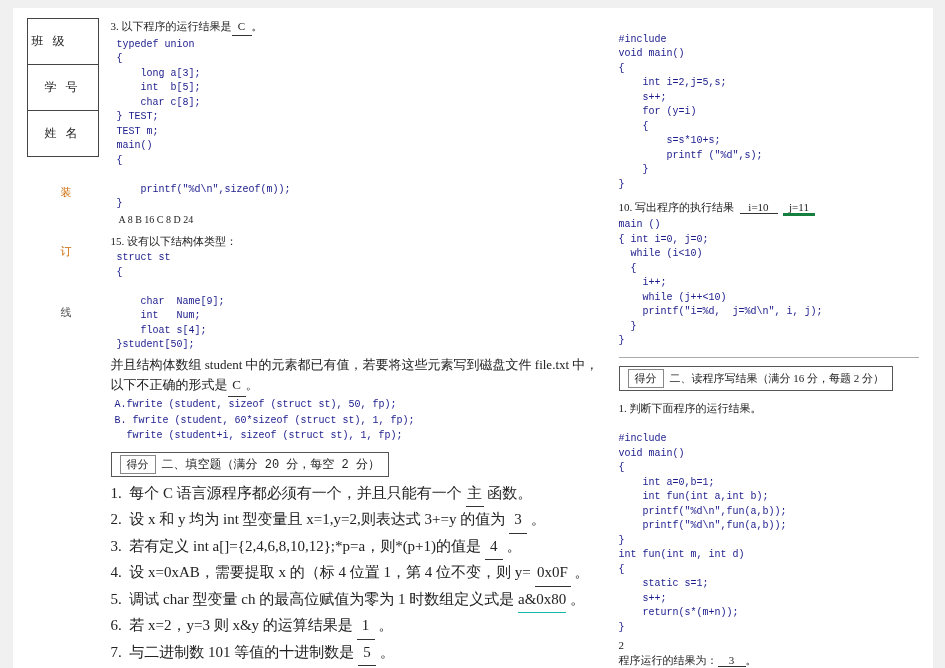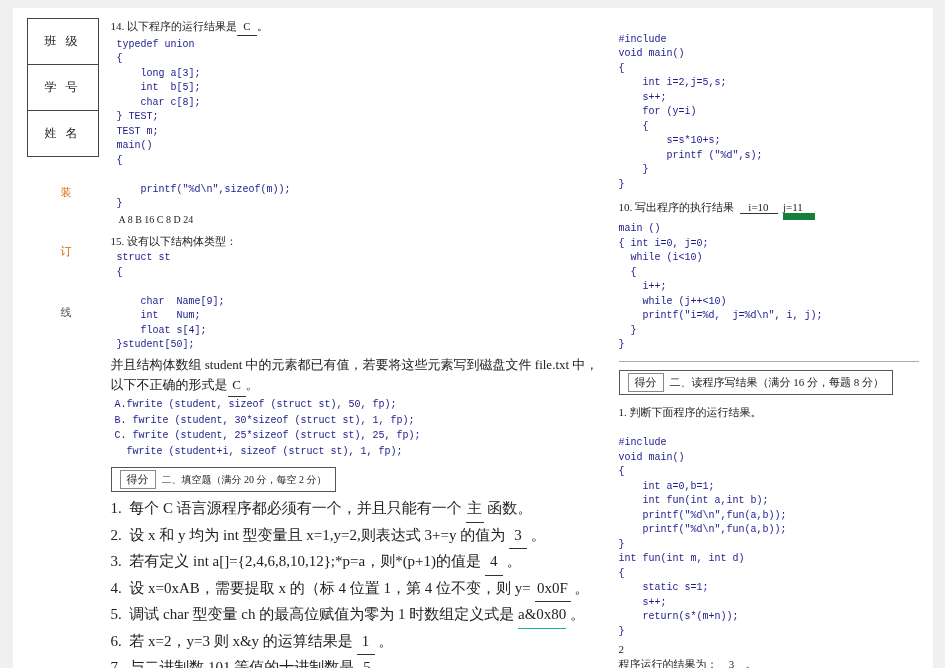--- a/index.html
+++ b/index.html
@@ -66,21 +66,21 @@
       flex-shrink: 0;
     }
   </style>
 </head>
 <body>
 
 <div class="page-container" style="position:relative;">
 
   <div style="width:78px; flex-shrink:0; margin-right:6px; display:flex; flex-direction:column; padding-top:0;">
     <div style="border:1px solid #444; width:72px;">
-      <div style="border-bottom:1px solid #444; text-align:center; padding:14px 4px; font-size:12px; letter-spacing:3px;">班 级</div>
+      <div style="border-bottom:1px solid #444; padding:14px 4px; font-size:12px; letter-spacing:3px;">班 级</div>
       <div style="border-bottom:1px solid #444; text-align:center; padding:14px 4px; font-size:12px; letter-spacing:3px;">学 号</div>
       <div style="text-align:center; padding:14px 4px; font-size:12px; letter-spacing:3px;">姓 名</div>
     </div>
 
     <div style="margin-top:20px; display:flex; flex-direction:column; align-items:center; gap:2px;">
       <span style="font-size:11px; color:#cc6600; writing-mode:vertical-rl;">装</span>
     </div>
     <div style="margin-top:60px; display:flex; flex-direction:column; align-items:center;">
       <span style="font-size:11px; color:#cc6600; writing-mode:vertical-rl;">订</span>
     </div>
@@ -88,21 +88,21 @@
       <span style="font-size:11px; color:#555; writing-mode:vertical-rl;">线</span>
     </div>
   </div>
 
   <div style="flex:1; display:flex; flex-direction:row; gap:16px;">
 
     <div class="col-left" style="flex:1; min-width:0;">
 
       <div class="question-block">
         <div class="q-title">
-          <span>14. 以下程序的运行结果是</span><span style="border-bottom:1px solid #333; display:inline-block; min-width:20px; text-align:center;">C</span><span>。</span>
+          <span>3. 以下程序的运行结果是</span><span style="border-bottom:1px solid #333; display:inline-block; min-width:20px; text-align:center;">C</span><span>。</span>
         </div>
         <div class="code-block">typedef union
 {
     long a[3];
     int  b[5];
     char c[8];
 } TEST;
 TEST m;
 main()
 {
@@ -119,30 +119,29 @@
 
     char  Name[9];
     int   Num;
     float s[4];
 }student[50];</div>
         <div style="font-size:13px; line-height:1.6; margin-top:2px;">
           <span>并且结构体数组 student 中的元素都已有值，若要将这些元素写到磁盘文件 file.txt 中，以下不正确的形式是</span><span style="border-bottom:1px solid #333; display:inline-block; min-width:18px; text-align:center;">C</span><span>。</span>
         </div>
         <div style="font-family:'Courier New',monospace; font-size:10px; color:#1a1a8c; line-height:1.55; margin-left:4px;">
           <div>A.fwrite (student, sizeof (struct st), 50, fp);</div>
-          <div>B. fwrite (student, 30*sizeof (struct st), 1, fp);</div>
-          <div>C. fwrite (student, 25*sizeof (struct st), 25, fp);</div>
+          <div>B. fwrite (student, 60*sizeof (struct st), 1, fp);</div>
           <div style="margin-left:12px;">fwrite (student+i, sizeof (struct st), 1, fp);</div>
         </div>
       </div>
 
       <div class="fill-section" style="margin-top:8px;">
         <div style="display:inline-flex; align-items:center; border:1px solid #555; padding:2px 8px; margin-bottom:4px;">
           <span style="border:1px solid #888; padding:1px 6px; margin-right:6px; font-size:11px;">得分</span>
-          <span style="font-size:10px;">二、填空题（满分 20 分，每空 2 分）</span>
+          <span style="font-size:12px;font-family:Liberation Mono, monospace;">二、填空题（满分 20 分，每空 2 分）</span>
         </div>
         <div>
           <div class="fill-item">1.&nbsp; 每个 C 语言源程序都必须有一个，并且只能有一个 <span style="border-bottom:1px solid #333; display:inline-block; min-width:18px; text-align:center;">主</span> 函数。</div>
           <div class="fill-item">2.&nbsp; 设 x 和 y 均为 int 型变量且 x=1,y=2,则表达式 3+=y 的值为 <span style="border-bottom:1px solid #333; display:inline-block; min-width:18px; text-align:center;">3</span> 。</div>
           <div class="fill-item">3.&nbsp; 若有定义 int a[]={2,4,6,8,10,12};*p=a，则*(p+1)的值是 <span style="border-bottom:1px solid #333; display:inline-block; min-width:18px; text-align:center;">4</span> 。</div>
           <div class="fill-item">4.&nbsp; 设 x=0xAB，需要提取 x 的（标 4 位置 1，第 4 位不变，则 y= <span style="border-bottom:1px solid #333; display:inline-block; min-width:36px; text-align:center;">0x0F</span> 。</div>
           <div class="fill-item">5.&nbsp; 调试 char 型变量 ch 的最高位赋值为零为 1 时数组定义式是 <span style="border-bottom:1px solid #14b8a6; display:inline-block; min-width:46px; text-align:center;">a&amp;0x80</span> 。</div>
           <div class="fill-item">6.&nbsp; 若 x=2，y=3 则 x&amp;y 的运算结果是 <span style="border-bottom:1px solid #333; display:inline-block; min-width:18px; text-align:center;">1</span> 。</div>
           <div class="fill-item">7.&nbsp; 与二进制数 101 等值的十进制数是 <span style="border-bottom:1px solid #333; display:inline-block; min-width:18px; text-align:center;">5</span> 。</div>
           <div class="fill-item">8.&nbsp; 定义 int i=1，执行语句 while(i++&lt;5); 后，i 的值为 <span style="border-bottom:1px solid #333; display:inline-block; min-width:18px; text-align:center;">6</span> 。</div>
@@ -162,39 +161,39 @@
     for (y=i)
     {
         s=s*10+s;
         printf ("%d",s);
     }
 }</div>
 
       
       <div class="question-block">
         <div style="font-size:11px; margin-bottom:2px;">
-          10. 写出程序的执行结果&nbsp;&nbsp;<span style="border-bottom:1px solid #333; display:inline-block; min-width:38px; text-align:center;">i=10</span>&nbsp;&nbsp;<span style="border-bottom:7px solid #15803d; display:inline-block; min-width:32px; text-align:left;">j=11</span>
+          10. 写出程序的执行结果&nbsp;&nbsp;<span style="border-bottom:1px solid #333; display:inline-block; min-width:38px; text-align:center;">i=10</span>&nbsp;&nbsp;<span style="border-bottom:3px solid #15803d; display:inline-block; min-width:32px; text-align:center;">j=11</span>
         </div>
         <div style="font-family:'Courier New',monospace; font-size:10px; color:#1a1a8c; line-height:1.45; white-space:pre;">main ()
 { int i=0, j=0;
   while (i&lt;10)
   {
     i++;
     while (j++&lt;10)
     printf("i=%d,  j=%d\n", i, j);
   }
 }</div>
       </div>
 
       <hr class="divider-line" style="margin:8px 0;">
 
       
       <div style="display:inline-flex; align-items:center; border:1px solid #555; padding:2px 8px; margin-bottom:6px;">
         <span style="border:1px solid #888; padding:1px 6px; margin-right:6px; font-size:11px;">得分</span>
-        <span style="font-size:11px;">二、读程序写结果（满分 16 分，每题 8 分）</span>
+        <span style="font-size:11px;">二、读程序写结果（满分 16 分，每题 2 分）</span>
       </div>
 
       
       <div class="question-block" style="margin-top:4px;">
         <div style="font-size:11px; margin-bottom:2px;">1. 判断下面程序的运行结果。</div>
         <div style="font-family:'Courier New',monospace; font-size:10px; color:#1a1a8c; line-height:1.45; white-space:pre;">
 #include
 void main()
 {
     int a=0,b=1;

